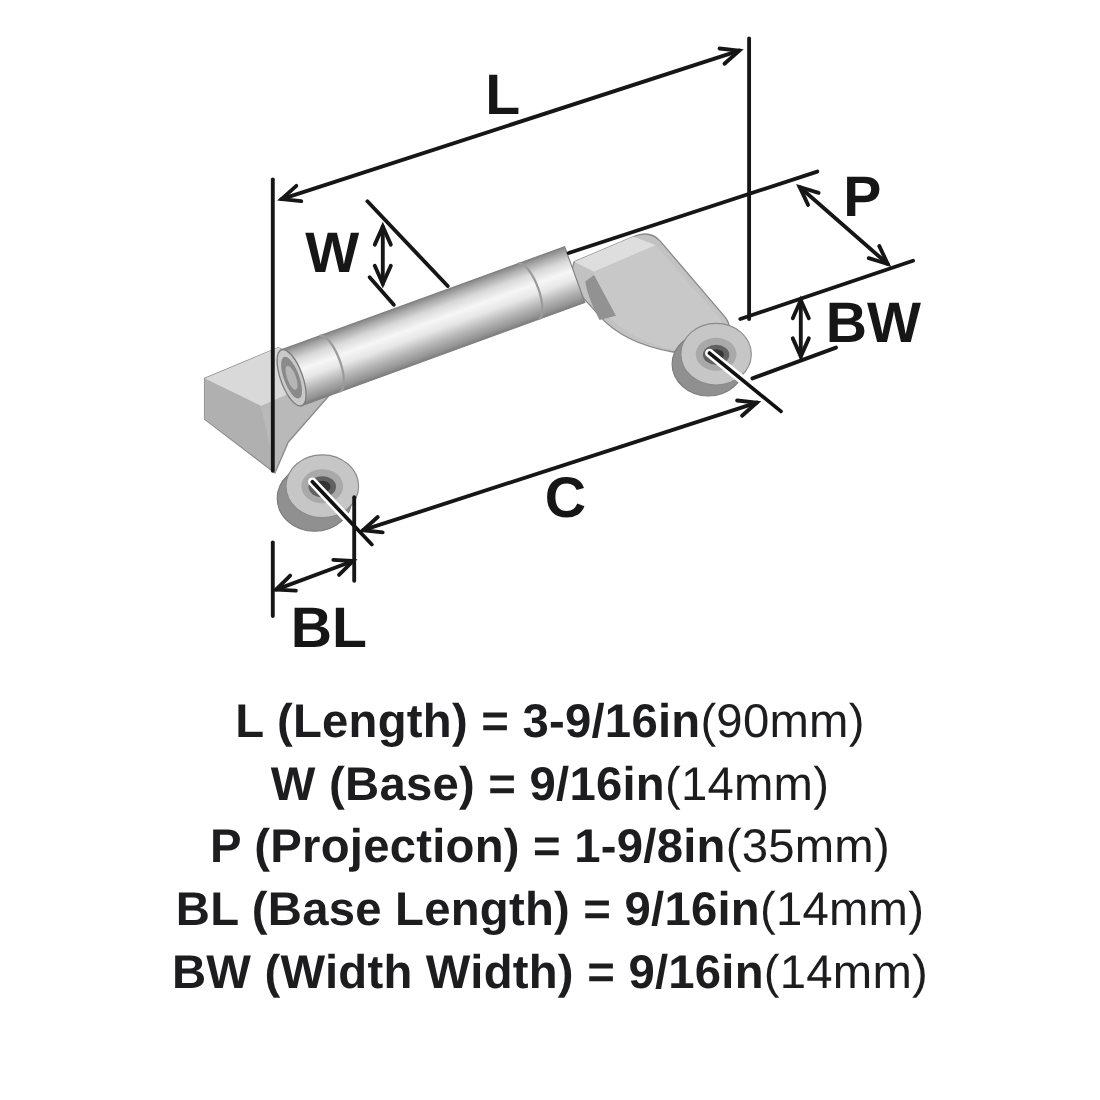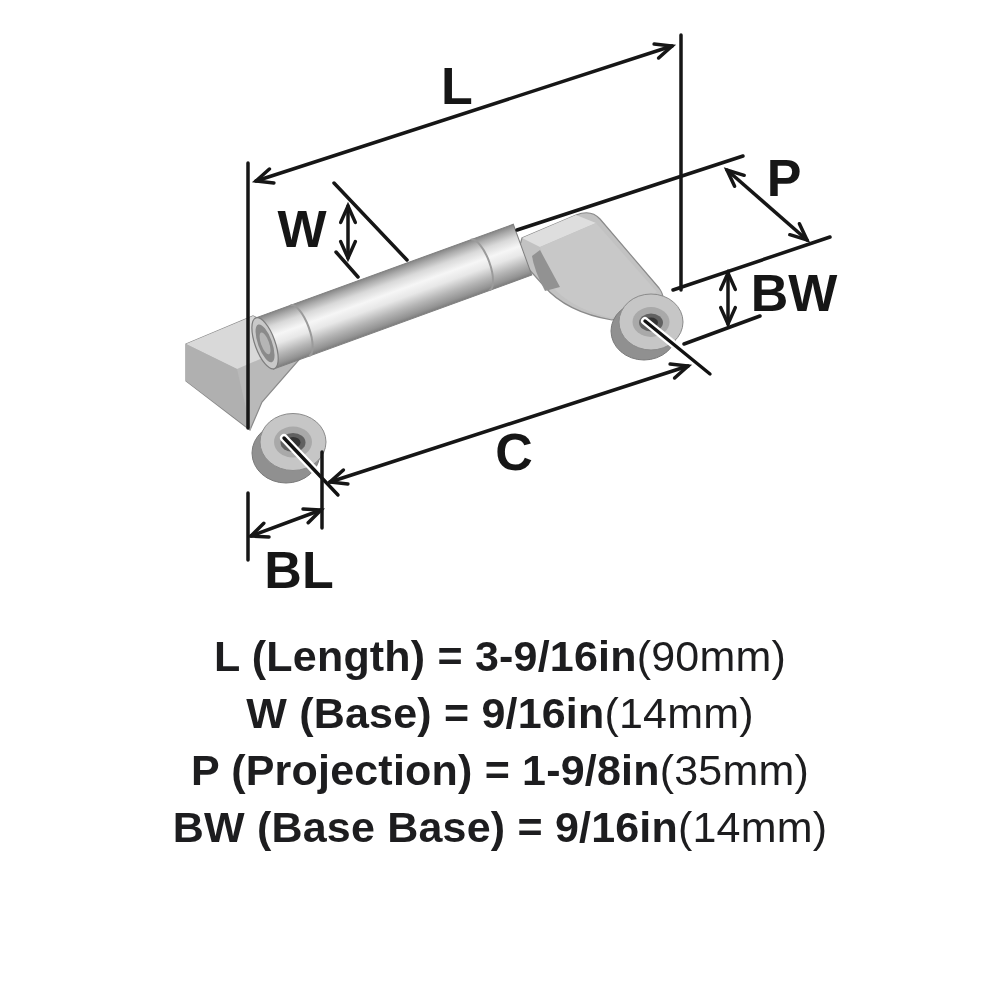--- a/index.html
+++ b/index.html
@@ -151,17 +151,20 @@
     <div class="spec-row">
       <span class="spec-label">L</span><span class="spec-name"> (Length) </span><span class="spec-value">= 3-9/16in</span><span class="spec-metric">(90mm)</span>
     </div>
     <div class="spec-row">
       <span class="spec-label">W</span><span class="spec-name"> (Base) </span><span class="spec-value">= 9/16in</span><span class="spec-metric">(14mm)</span>
     </div>
     <div class="spec-row">
       <span class="spec-label">P</span><span class="spec-name"> (Projection) </span><span class="spec-value">= 1-9/8in</span><span class="spec-metric">(35mm)</span>
     </div>
     <div class="spec-row">
-      <span class="spec-label">BW</span><span class="spec-name"> (Base Base) </span><span class="spec-value">= 9/16in</span><span class="spec-metric">(14mm)</span>
+      <span class="spec-label">BL</span><span class="spec-name"> (Base Length) </span><span class="spec-value">= 9/16in</span><span class="spec-metric">(14mm)</span>
+    </div>
+    <div class="spec-row">
+      <span class="spec-label">BW</span><span class="spec-name"> (Width Width) </span><span class="spec-value">= 9/16in</span><span class="spec-metric">(14mm)</span>
     </div>
   </div>
 
 </div>
 
 </body></html>

